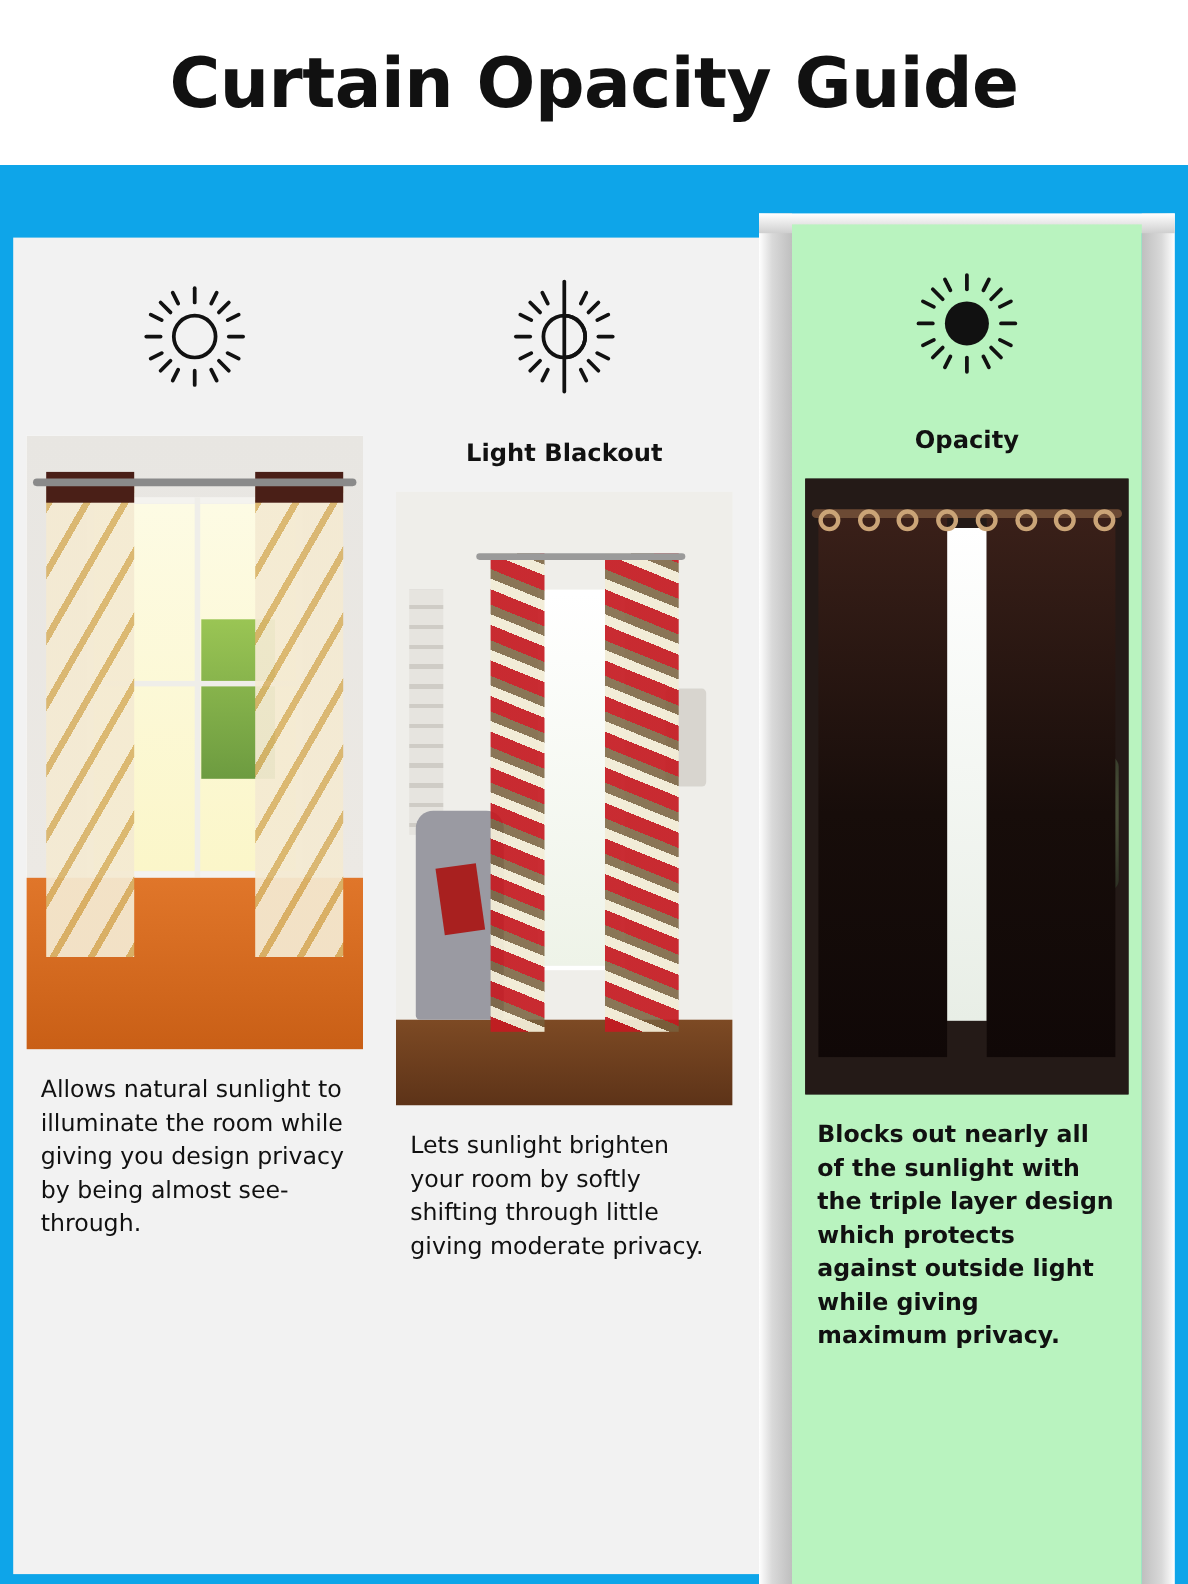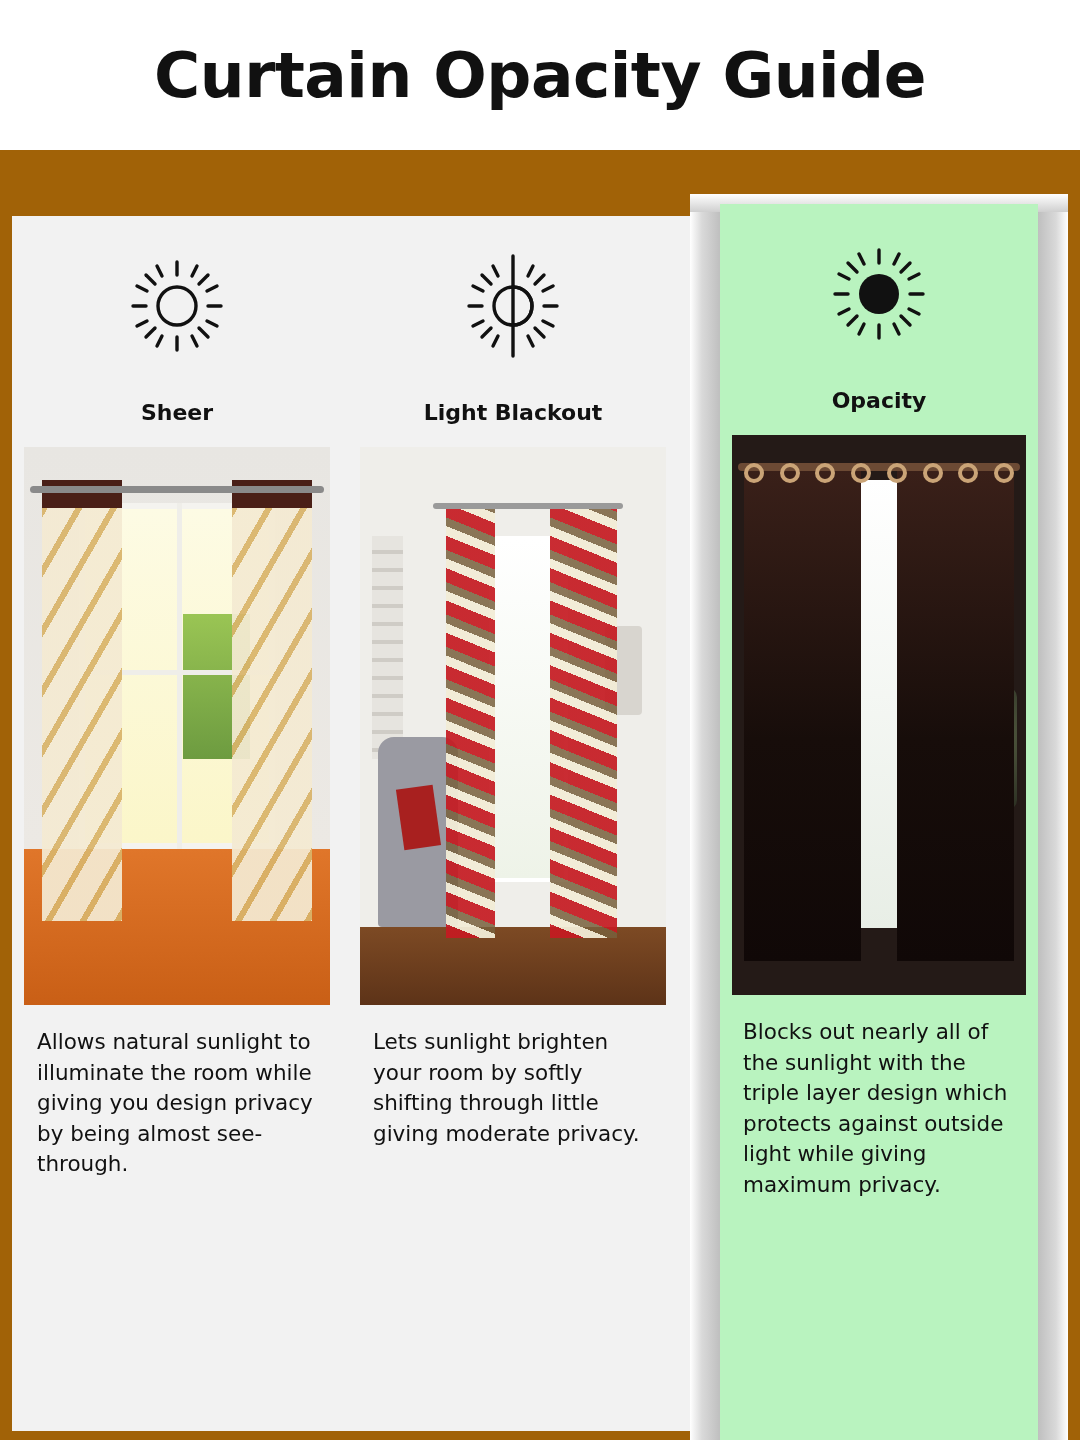--- a/index.html
+++ b/index.html
@@ -9,21 +9,21 @@
     width: 1080px;
     height: 1440px;
     background: #ffffff;
     font-family: "Liberation Sans", sans-serif;
   }
 
   .page {
     position: relative;
     width: 1080px;
     height: 1440px;
-    background: #a16207;
+    background: #0ea5e9;
     overflow: hidden;
   }
 
   
   .title-bar {
     position: absolute;
     left: 0; top: 0;
     width: 1080px;
     height: 150px;
     display: flex;
@@ -197,21 +197,21 @@
 
   
   .caption {
     font-size: 21.5px;
     line-height: 1.42;
     color: #111111;
     font-family: "DejaVu Sans", sans-serif;
     margin: 22px auto 0;
     width: 280px;
   }
-  .col-3 .caption { width: 272px; }
+  .col-3 .caption { width: 272px; font-weight: bold; }
 </style>
 </head>
 <body>
 
 <div class="page">
 
   <div class="title-bar">
     <h1 class="title">Curtain Opacity Guide</h1>
   </div>
 
@@ -238,21 +238,20 @@
             <line x1="40" y1="100" x2="45" y2="90"></line>
             <line x1="80" y1="100" x2="75" y2="90"></line>
             <line x1="20" y1="40" x2="30" y2="45"></line>
             <line x1="20" y1="80" x2="30" y2="75"></line>
             <line x1="100" y1="40" x2="90" y2="45"></line>
             <line x1="100" y1="80" x2="90" y2="75"></line>
           </g>
         </svg>
       </div>
 
-      <div class="cat-label">Sheer</div>
 
       <div class="photo scene1">
         <div class="s1-wall"></div>
         <div class="s1-window"></div>
         <div class="s1-green"></div>
         <div class="s1-glass-v"></div>
         <div class="s1-glass-h"></div>
         <div class="s1-floor"></div>
         <div class="s1-curtain l"></div>
         <div class="s1-curtain r"></div>

